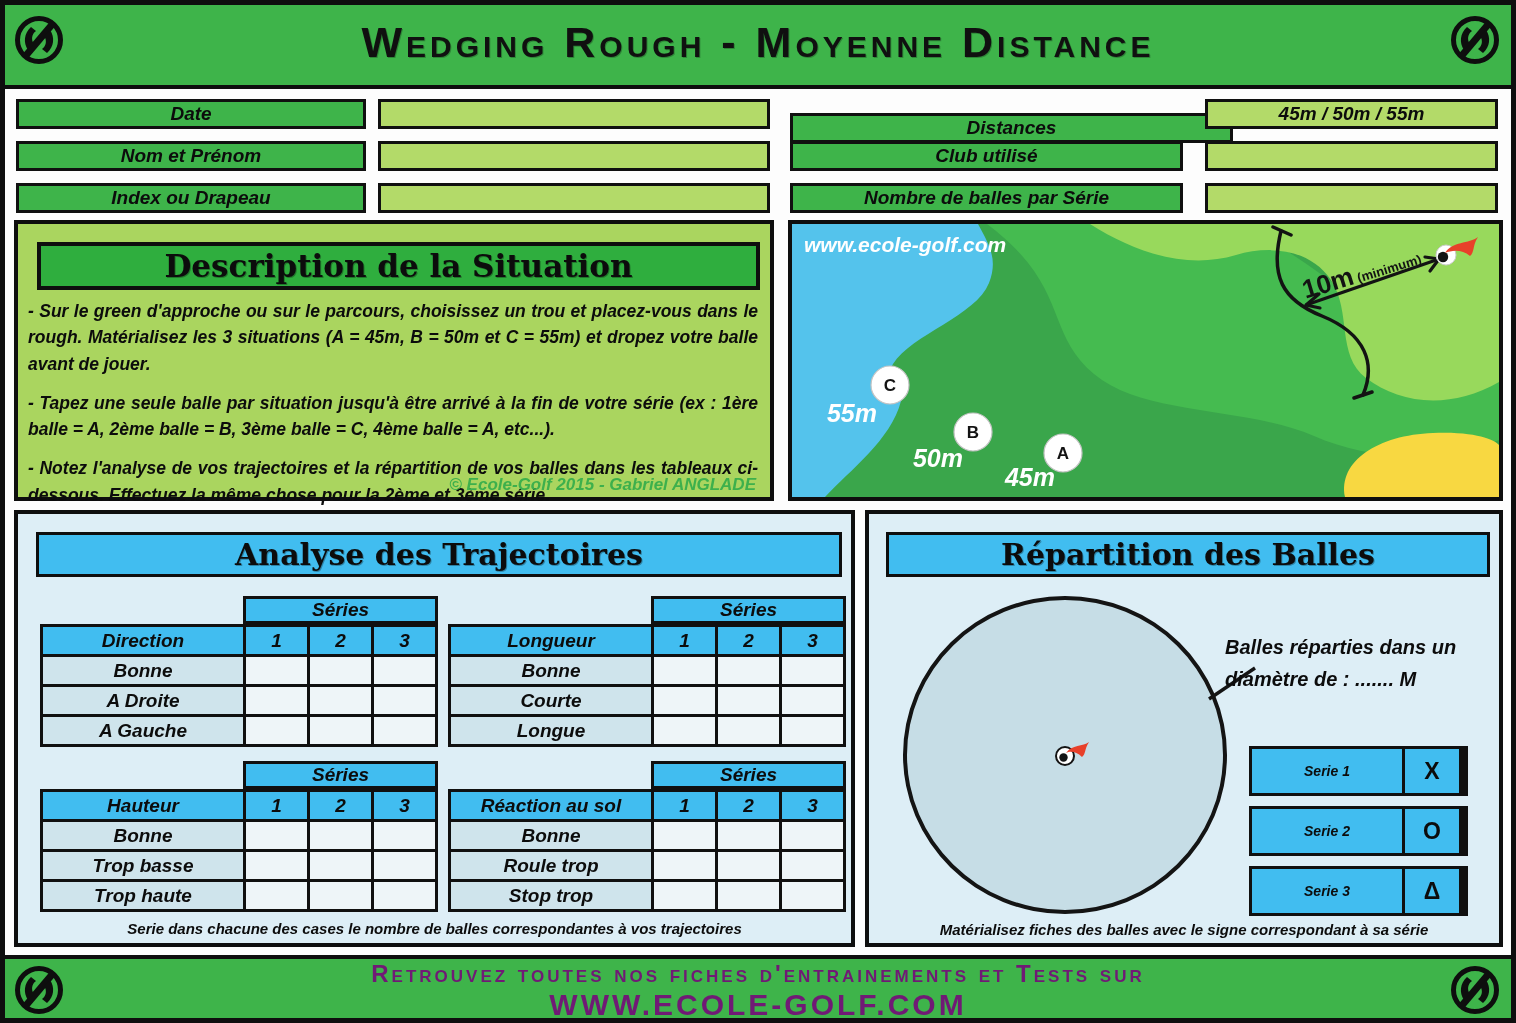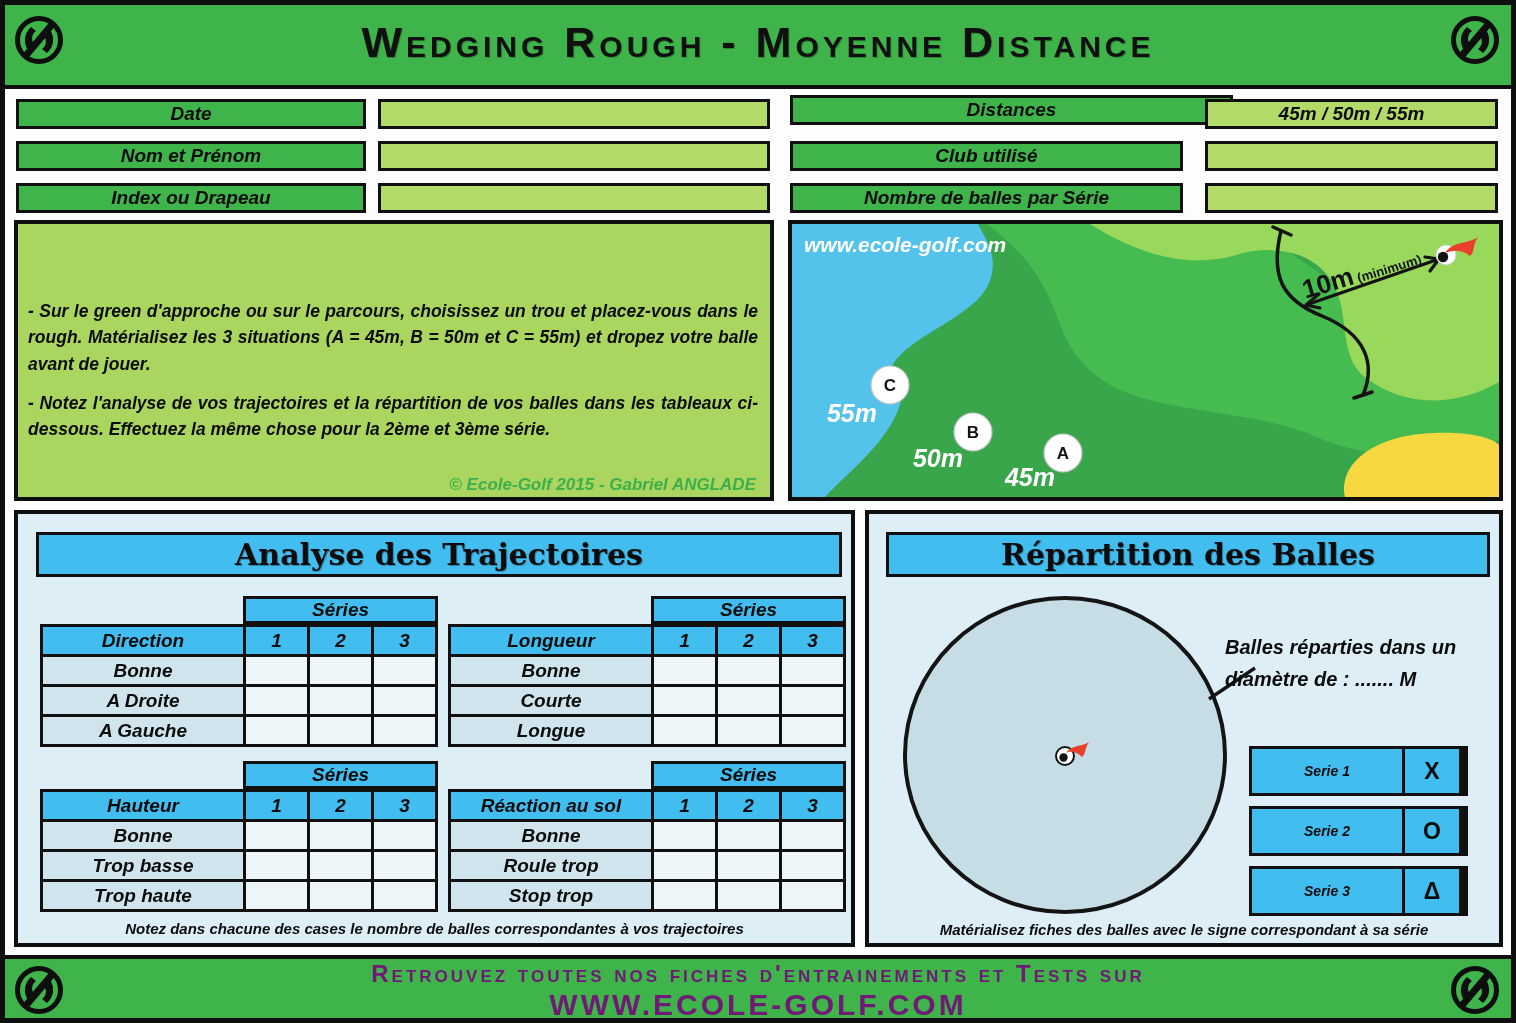--- a/index.html
+++ b/index.html
@@ -91,30 +91,32 @@
     </svg>
   </div>
 
   <div class="fbox lab" style="left:16px;top:99px;width:350px;">Date</div>
   <div class="fbox inp" style="left:378px;top:99px;width:392px;"></div>
   <div class="fbox lab" style="left:16px;top:141px;width:350px;">Nom et Prénom</div>
   <div class="fbox inp" style="left:378px;top:141px;width:392px;"></div>
   <div class="fbox lab" style="left:16px;top:183px;width:350px;">Index ou Drapeau</div>
   <div class="fbox inp" style="left:378px;top:183px;width:392px;"></div>
 
-  <div class="fbox lab" style="left:790px;top:95px;width:443px;">Distances</div>
+  <div class="fbox lab" style="left:790px;top:113px;width:443px;">Distances</div>
   <div class="fbox inp" style="left:1205px;top:99px;width:293px;">45m / 50m / 55m</div>
   <div class="fbox lab" style="left:790px;top:141px;width:393px;">Club utilisé</div>
   <div class="fbox inp" style="left:1205px;top:141px;width:293px;"></div>
   <div class="fbox lab" style="left:790px;top:183px;width:393px;">Nombre de balles par Série</div>
   <div class="fbox inp" style="left:1205px;top:183px;width:293px;"></div>
 
   <div class="panel desc" style="left:14px;top:220px;width:760px;height:281px;">
+    <div class="fat-title">Description de la Situation</div>
     <div class="desc-body">
       <p>- Sur le green d'approche ou sur le parcours, choisissez un trou et placez-vous dans le rough. Matérialisez les 3 situations (A = 45m, B = 50m et C = 55m) et dropez votre balle avant de jouer.</p>
+      <p>- Tapez une seule balle par situation jusqu'à être arrivé à la fin de votre série (ex : 1ère balle = A, 2ème balle = B, 3ème balle = C, 4ème balle = A, etc...).</p>
       <p>- Notez l'analyse de vos trajectoires et la répartition de vos balles dans les tableaux ci-dessous. Effectuez la même chose pour la 2ème et 3ème série.</p>
     </div>
     <div class="credit">© Ecole-Golf  2015 - Gabriel ANGLADE</div>
   </div>
 
   <div class="panel diagram" style="left:788px;top:220px;width:715px;height:281px;">
     <svg viewBox="0 0 707 273" width="707" height="273" preserveAspectRatio="none">
       <rect width="707" height="273" fill="#3aa64b"></rect>
       <path d="M195 0 C278 62 252 108 302 150 C352 192 452 182 522 212 C572 234 642 242 707 216 L707 58 C660 92 598 96 558 70 C518 44 478 10 438 0 Z" fill="#45bb50"></path>
       <path d="M298 0 L707 0 L707 158 C658 186 608 180 574 154 C544 131 560 88 539 56 C518 25 478 21 444 31 C394 46 342 28 298 0 Z" fill="#98d95c"></path>
@@ -224,21 +226,21 @@
       <div class="c rowlabel">Roule trop</div>
       <div class="c empty"></div>
         <div class="c empty"></div>
         <div class="c empty"></div>
       <div class="c rowlabel">Stop trop</div>
       <div class="c empty"></div>
         <div class="c empty"></div>
         <div class="c empty"></div>
     </div>
 
-    <div class="panel-note" style="top:406px;">Notez dans chacune des cases le nombre de balles correspondantes à vos trajectoires</div>
+    <div class="panel-note" style="top:406px;">Serie dans chacune des cases le nombre de balles correspondantes à vos trajectoires</div>
   </div>
 
   <div class="panel bluepanel" style="left:865px;top:510px;width:638px;height:437px;">
     <div class="fat-title" style="left:17px;width:604px;">Répartition des Balles</div>
 
     <div class="big-circle"></div>
 
     <svg style="position:absolute;left:180px;top:224px;" width="40" height="32" viewBox="0 0 40 32">
       <circle cx="16" cy="18" r="9" fill="#ffffff" stroke="#141414" stroke-width="2"></circle>
       <circle cx="14.5" cy="19.5" r="4.2" fill="#141414"></circle>

